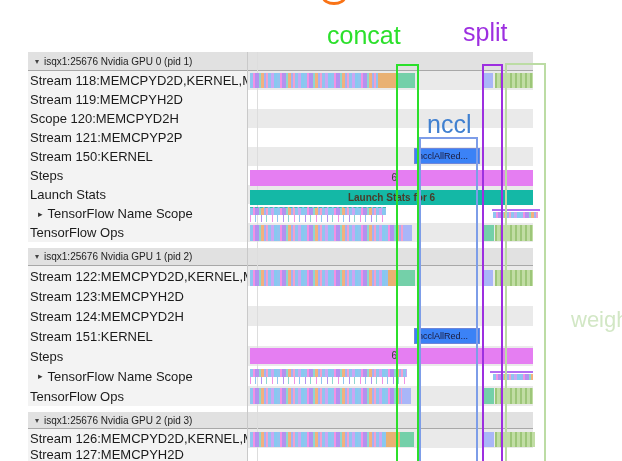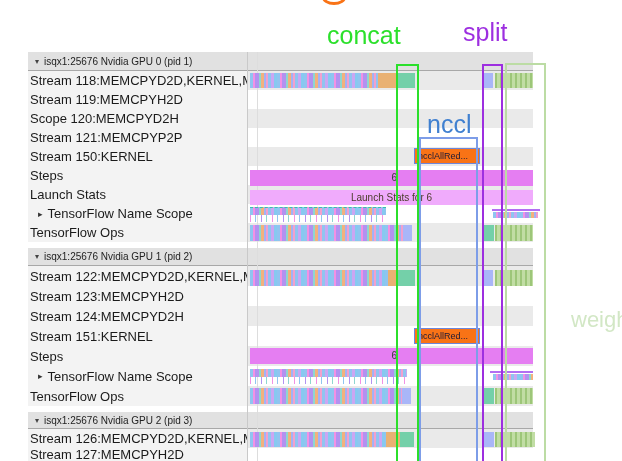--- a/index.html
+++ b/index.html
@@ -24,22 +24,22 @@
       #cba6f2 21px 24px,#86c9f0 24px 27px);}
   .ticks{background:repeating-linear-gradient(90deg,
       #f291e4 0 1px,transparent 1px 5px,#90c4f0 5px 6px,transparent 6px 11px,
       #b292f0 11px 12px,transparent 12px 16px,#8ed6d0 16px 17px,transparent 17px 22px);}
   .gstripe{background:repeating-linear-gradient(90deg,#9dc679 0 2px,#c1dda4 2px 5px);}
   .teal{background:#74d0a9;}
   .peri{background:#a9b6f8;}
   .oseg{background:#e9b173;}
   .steps{background:#e57ef2;}
   .steps-num{position:absolute;width:16px;font-size:10px;color:#3a3a3a;text-align:right;}
-  .launch{background:#f0abfc;font-size:10px;color:#4a3c2a;display:flex;align-items:center;justify-content:center;}
-  .ncclblock{background:#f97316;border:1px solid #6e86d9;font-size:9px;color:#1a1a3a;
+  .launch{background:#14b8a6;font-size:10px;color:#4a3c2a;display:flex;align-items:center;justify-content:center;font-weight:bold;}
+  .ncclblock{background:#3b82f6;border:1px solid #6e86d9;font-size:9px;color:#1a1a3a;
              display:flex;align-items:center;padding-left:3px;white-space:nowrap;overflow:hidden;}
   .nsline{background:#b26ef2;}
   .dashedtop{border-top:1px dashed #35c0b0;}
   .stepsep{position:absolute;width:1px;background:rgba(255,255,255,.65);}
   .abox{position:absolute;z-index:8;pointer-events:none;}
   .atext{position:absolute;z-index:9;pointer-events:none;white-space:nowrap;}
   .concat-box{border:2px solid #2be02b;}
   .split-box{border:2px solid #9d2fe0;}
   .weight-box{border:2px solid #bcdca4;}
   .nccl-box{border:2px solid #7d9de8;}

